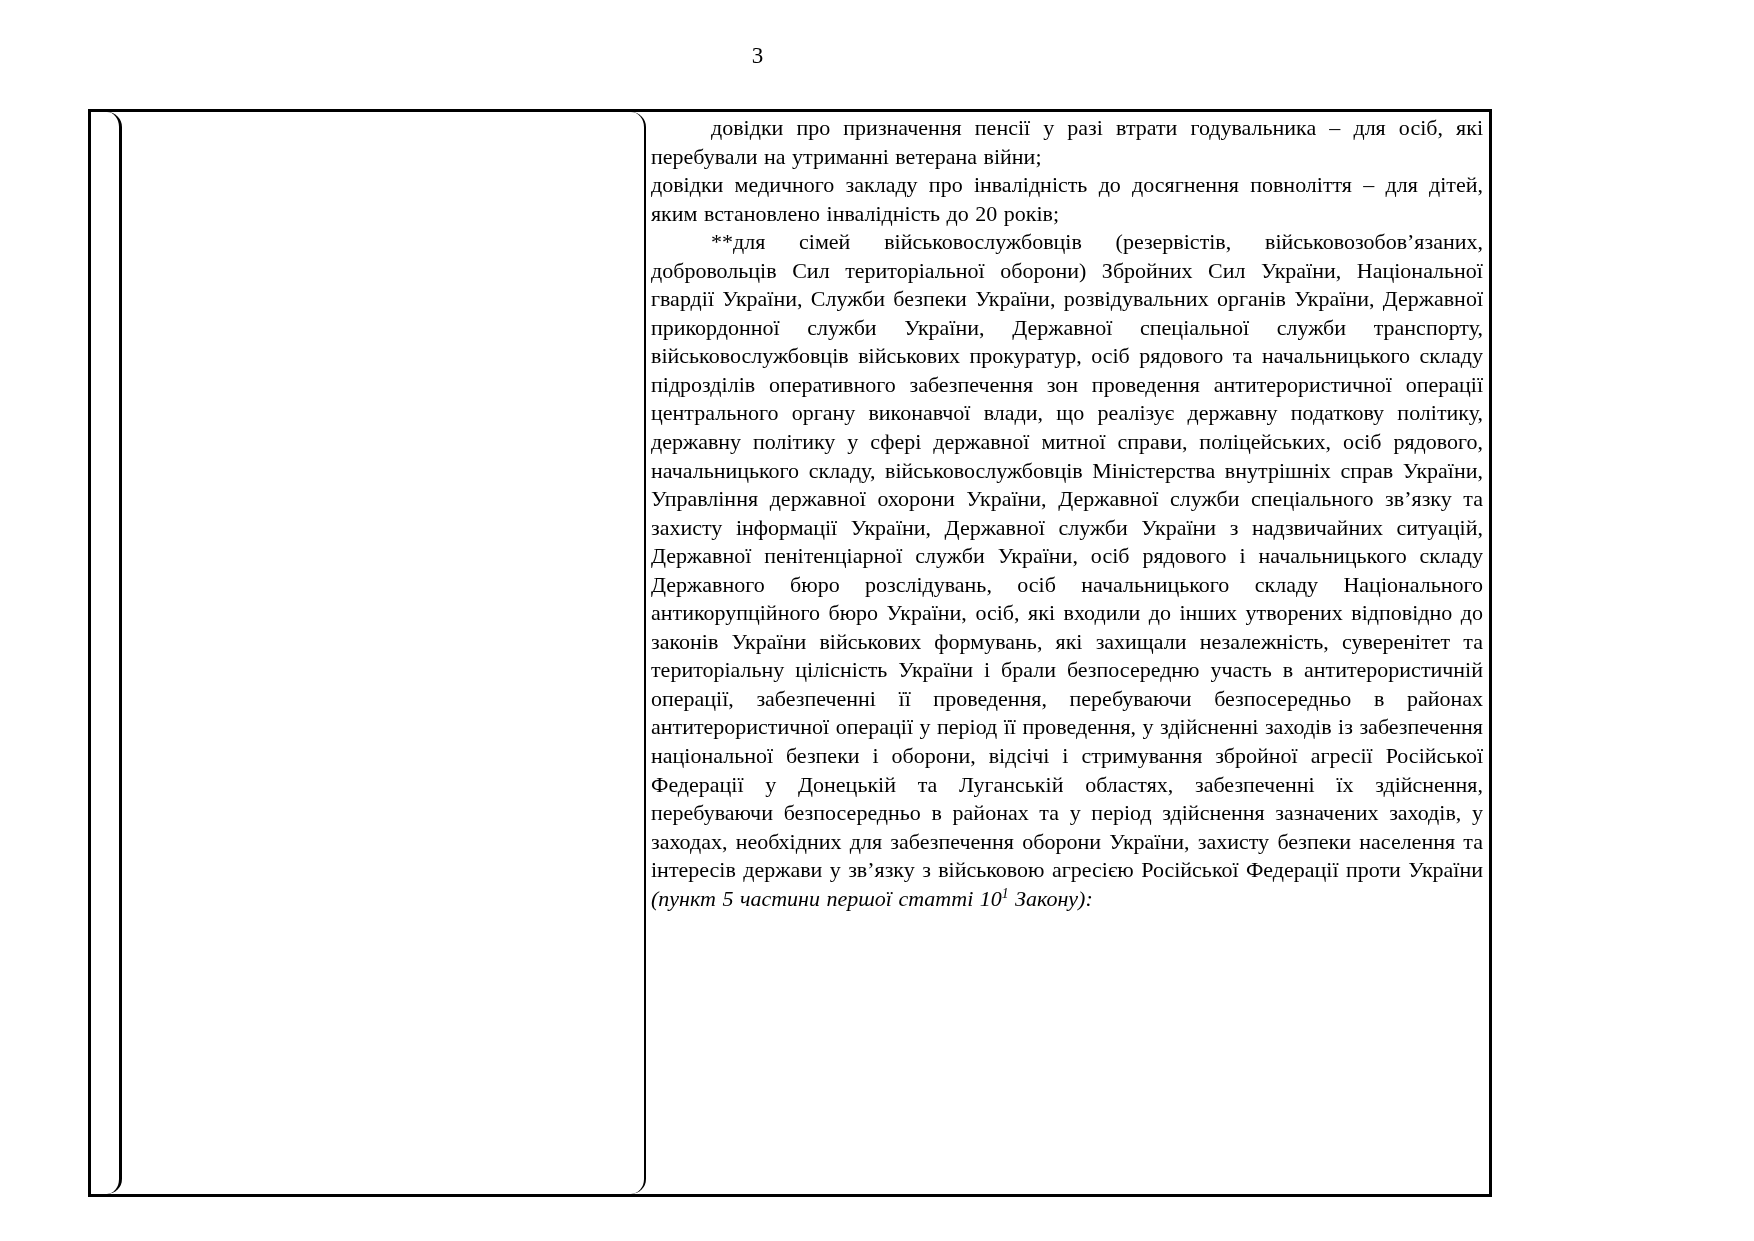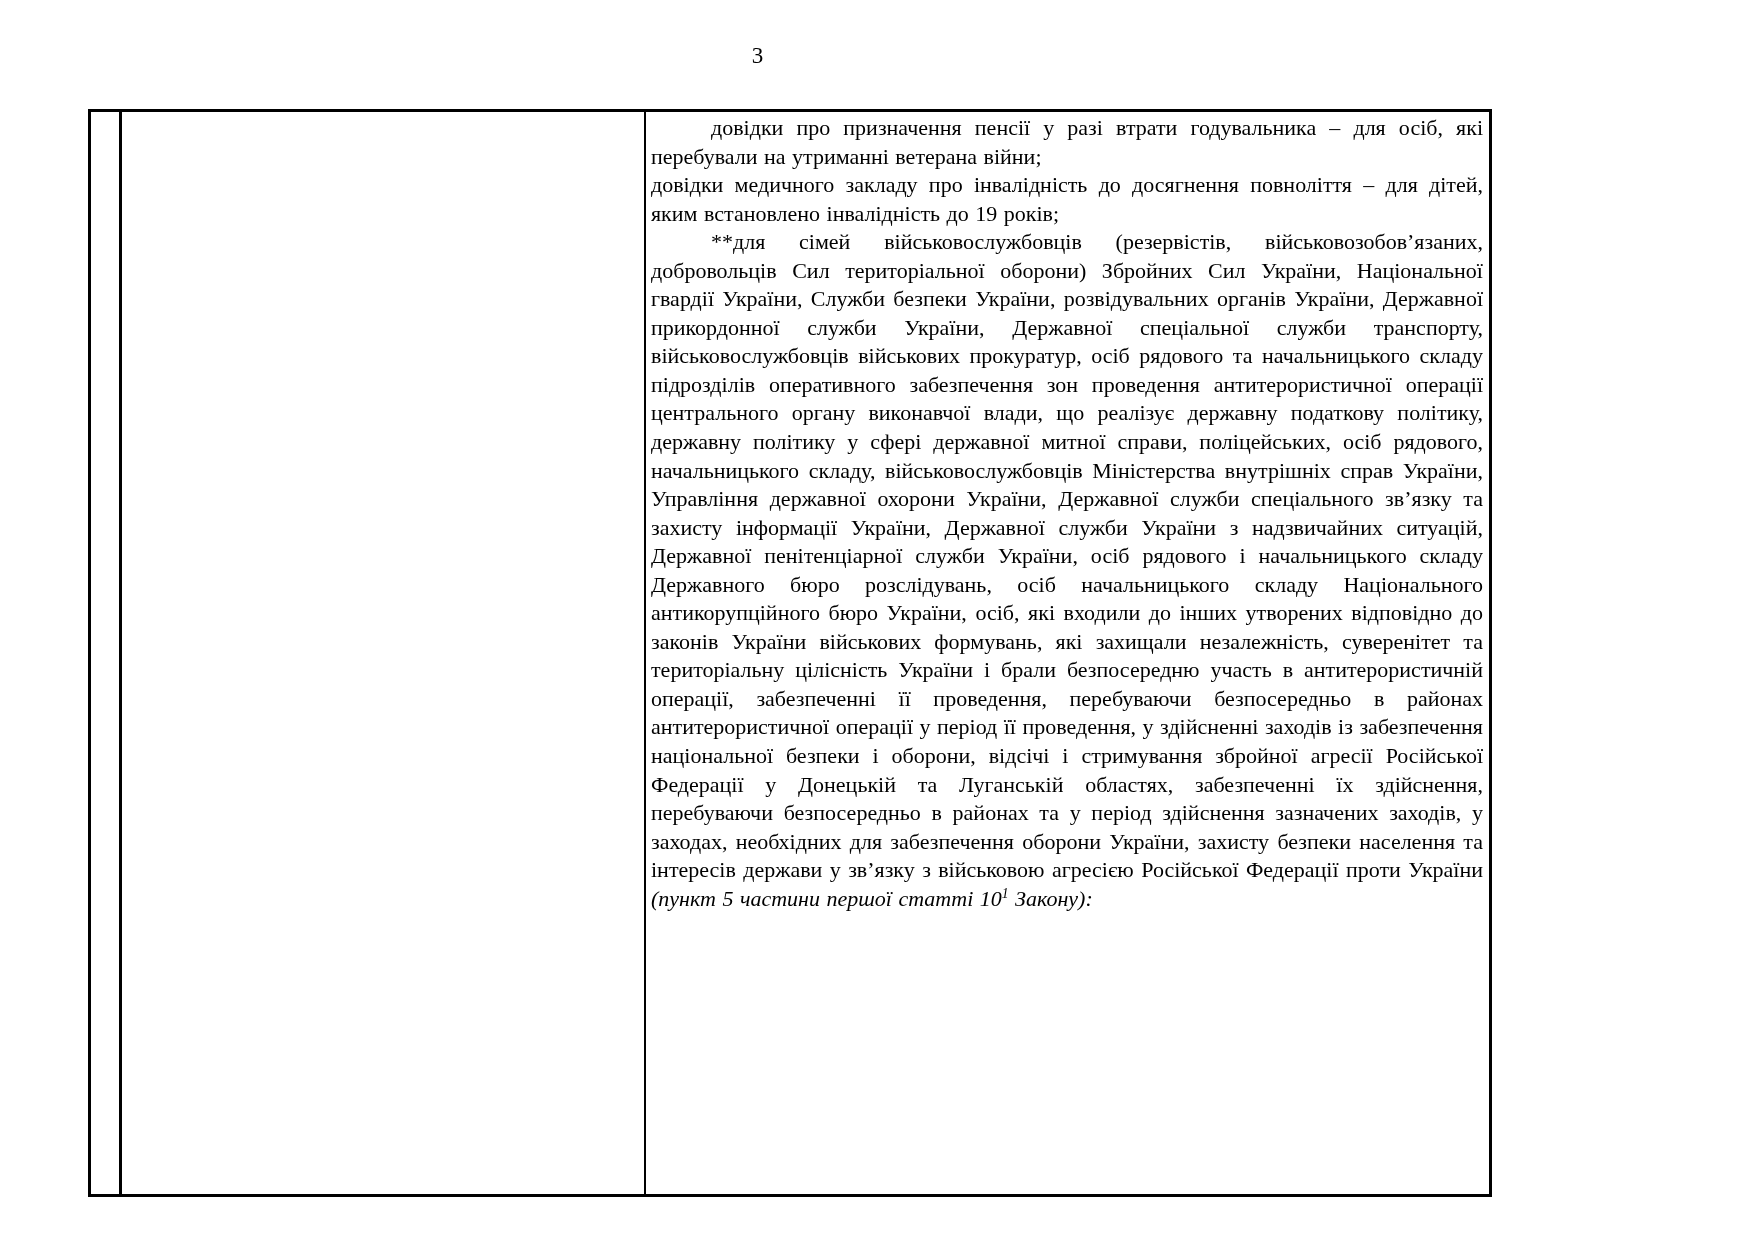--- a/index.html
+++ b/index.html
@@ -31,20 +31,21 @@
     width: 1404px;
     height: 1088px;
     box-sizing: border-box;
     border: 3px solid #000;
     display: flex;
     align-items: stretch;
   }
   .col {
     box-sizing: border-box;
     height: 100%;
+    border-radius: 15px;
   }
   .col-left {
     width: 31px;
     border-right: 3px solid #000;
   }
   .col-middle {
     width: 524px;
     border-right: 2px solid #000;
   }
   .col-text {
@@ -77,16 +78,16 @@
 </head>
 <body>
 
 <div class="page-number">3</div>
 
 <div class="doc-table">
   <div class="col col-left"></div>
   <div class="col col-middle"></div>
   <div class="col col-text">
     <p class="para indent">довідки про призначення пенсії у разі втрати годувальника – для осіб, які перебували на утриманні ветерана війни;</p>
-    <p class="para">довідки медичного закладу про інвалідність до досягнення повноліття – для дітей, яким встановлено інвалідність до 19 років;</p>
+    <p class="para">довідки медичного закладу про інвалідність до досягнення повноліття – для дітей, яким встановлено інвалідність до 20 років;</p>
     <p class="para indent"><span class="bold-lead">**для сімей військовослужбовців</span><span> (резервістів, військовозобов’язаних, добровольців Сил територіальної оборони) Збройних Сил України, Національної гвардії України, Служби безпеки України, розвідувальних органів України, Державної прикордонної служби України, Державної спеціальної служби транспорту, військовослужбовців військових прокуратур, осіб рядового та начальницького складу підрозділів оперативного забезпечення зон проведення антитерористичної операції центрального органу виконавчої влади, що реалізує державну податкову політику, державну політику у сфері державної митної справи, поліцейських, осіб рядового, начальницького складу, військовослужбовців Міністерства внутрішніх справ України, Управління державної охорони України, Державної служби спеціального зв’язку та захисту інформації України, Державної служби України з надзвичайних ситуацій, Державної пенітенціарної служби України, осіб рядового і начальницького складу Державного бюро розслідувань, осіб начальницького складу Національного антикорупційного бюро України, осіб, які входили до інших утворених відповідно до законів України військових формувань, які захищали незалежність, суверенітет та територіальну цілісність України і брали безпосередню участь в антитерористичній операції, забезпеченні її проведення, перебуваючи безпосередньо в районах антитерористичної операції у період її проведення, у здійсненні заходів із забезпечення національної безпеки і оборони, відсічі і стримування збройної агресії Російської Федерації у Донецькій та Луганській областях, забезпеченні їх здійснення, перебуваючи безпосередньо в районах та у період здійснення зазначених заходів, у заходах, необхідних для забезпечення оборони України, захисту безпеки населення та інтересів держави у зв’язку з військовою агресією Російської Федерації проти України </span><span class="italic-cite"><span>(пункт 5 частини першої статті 10</span><sup>1</sup><span> Закону):</span></span></p>
   </div>
 </div>
 
 </body></html>

